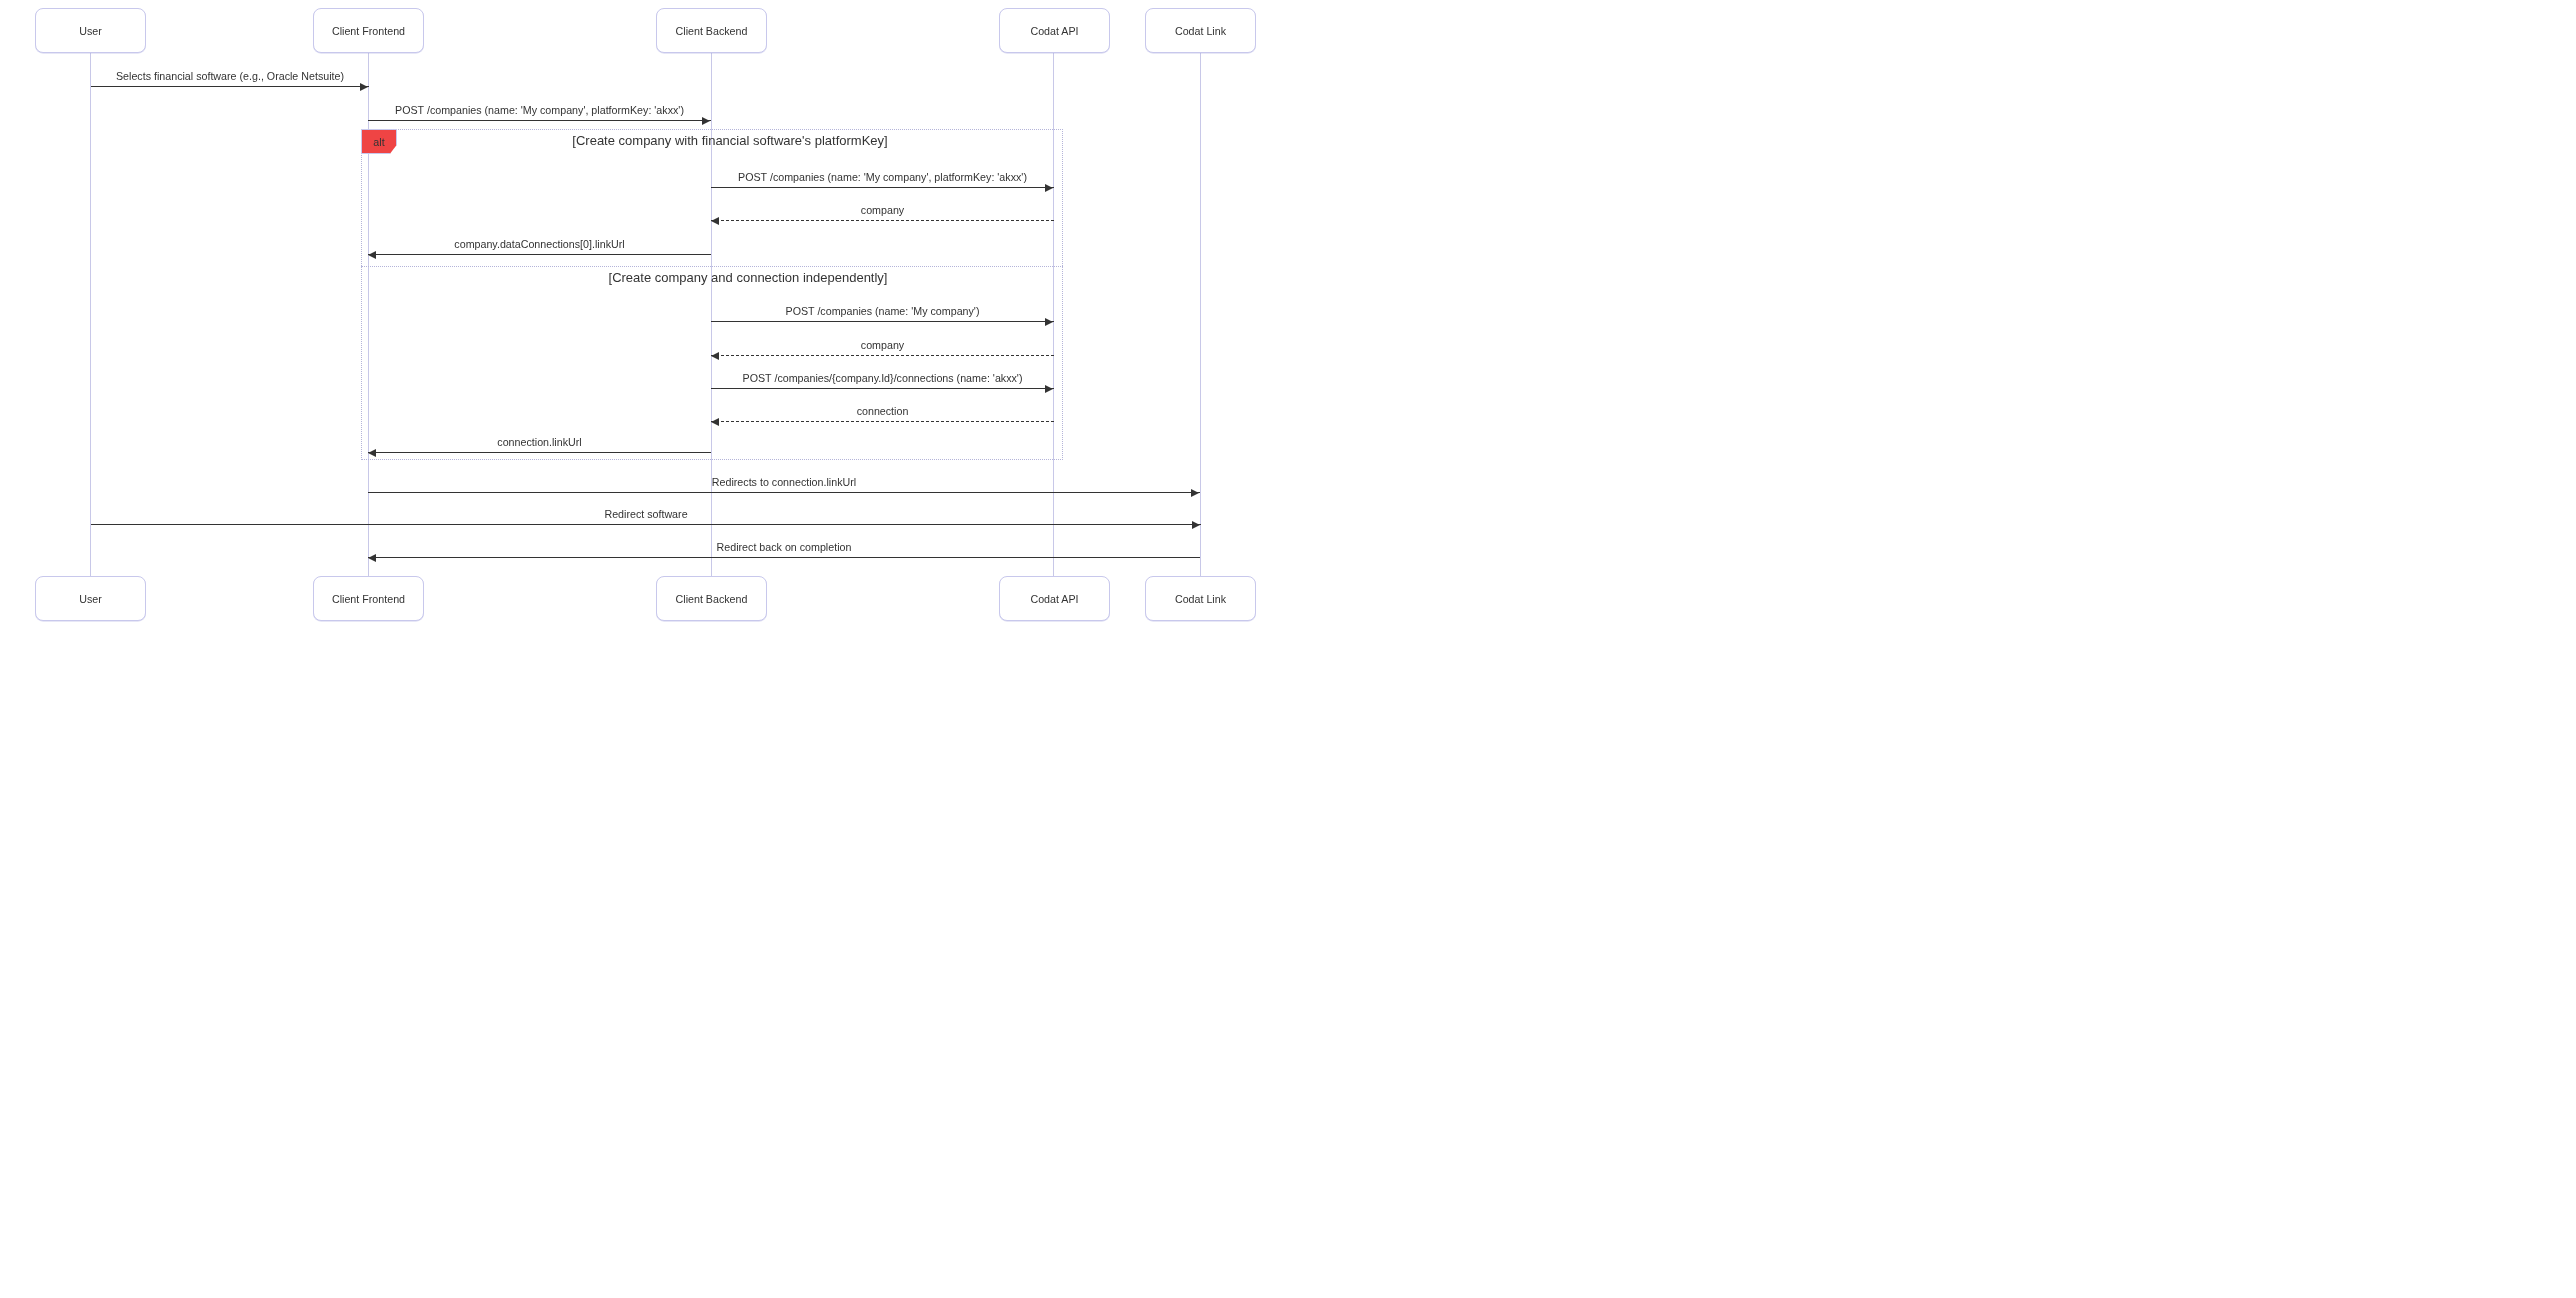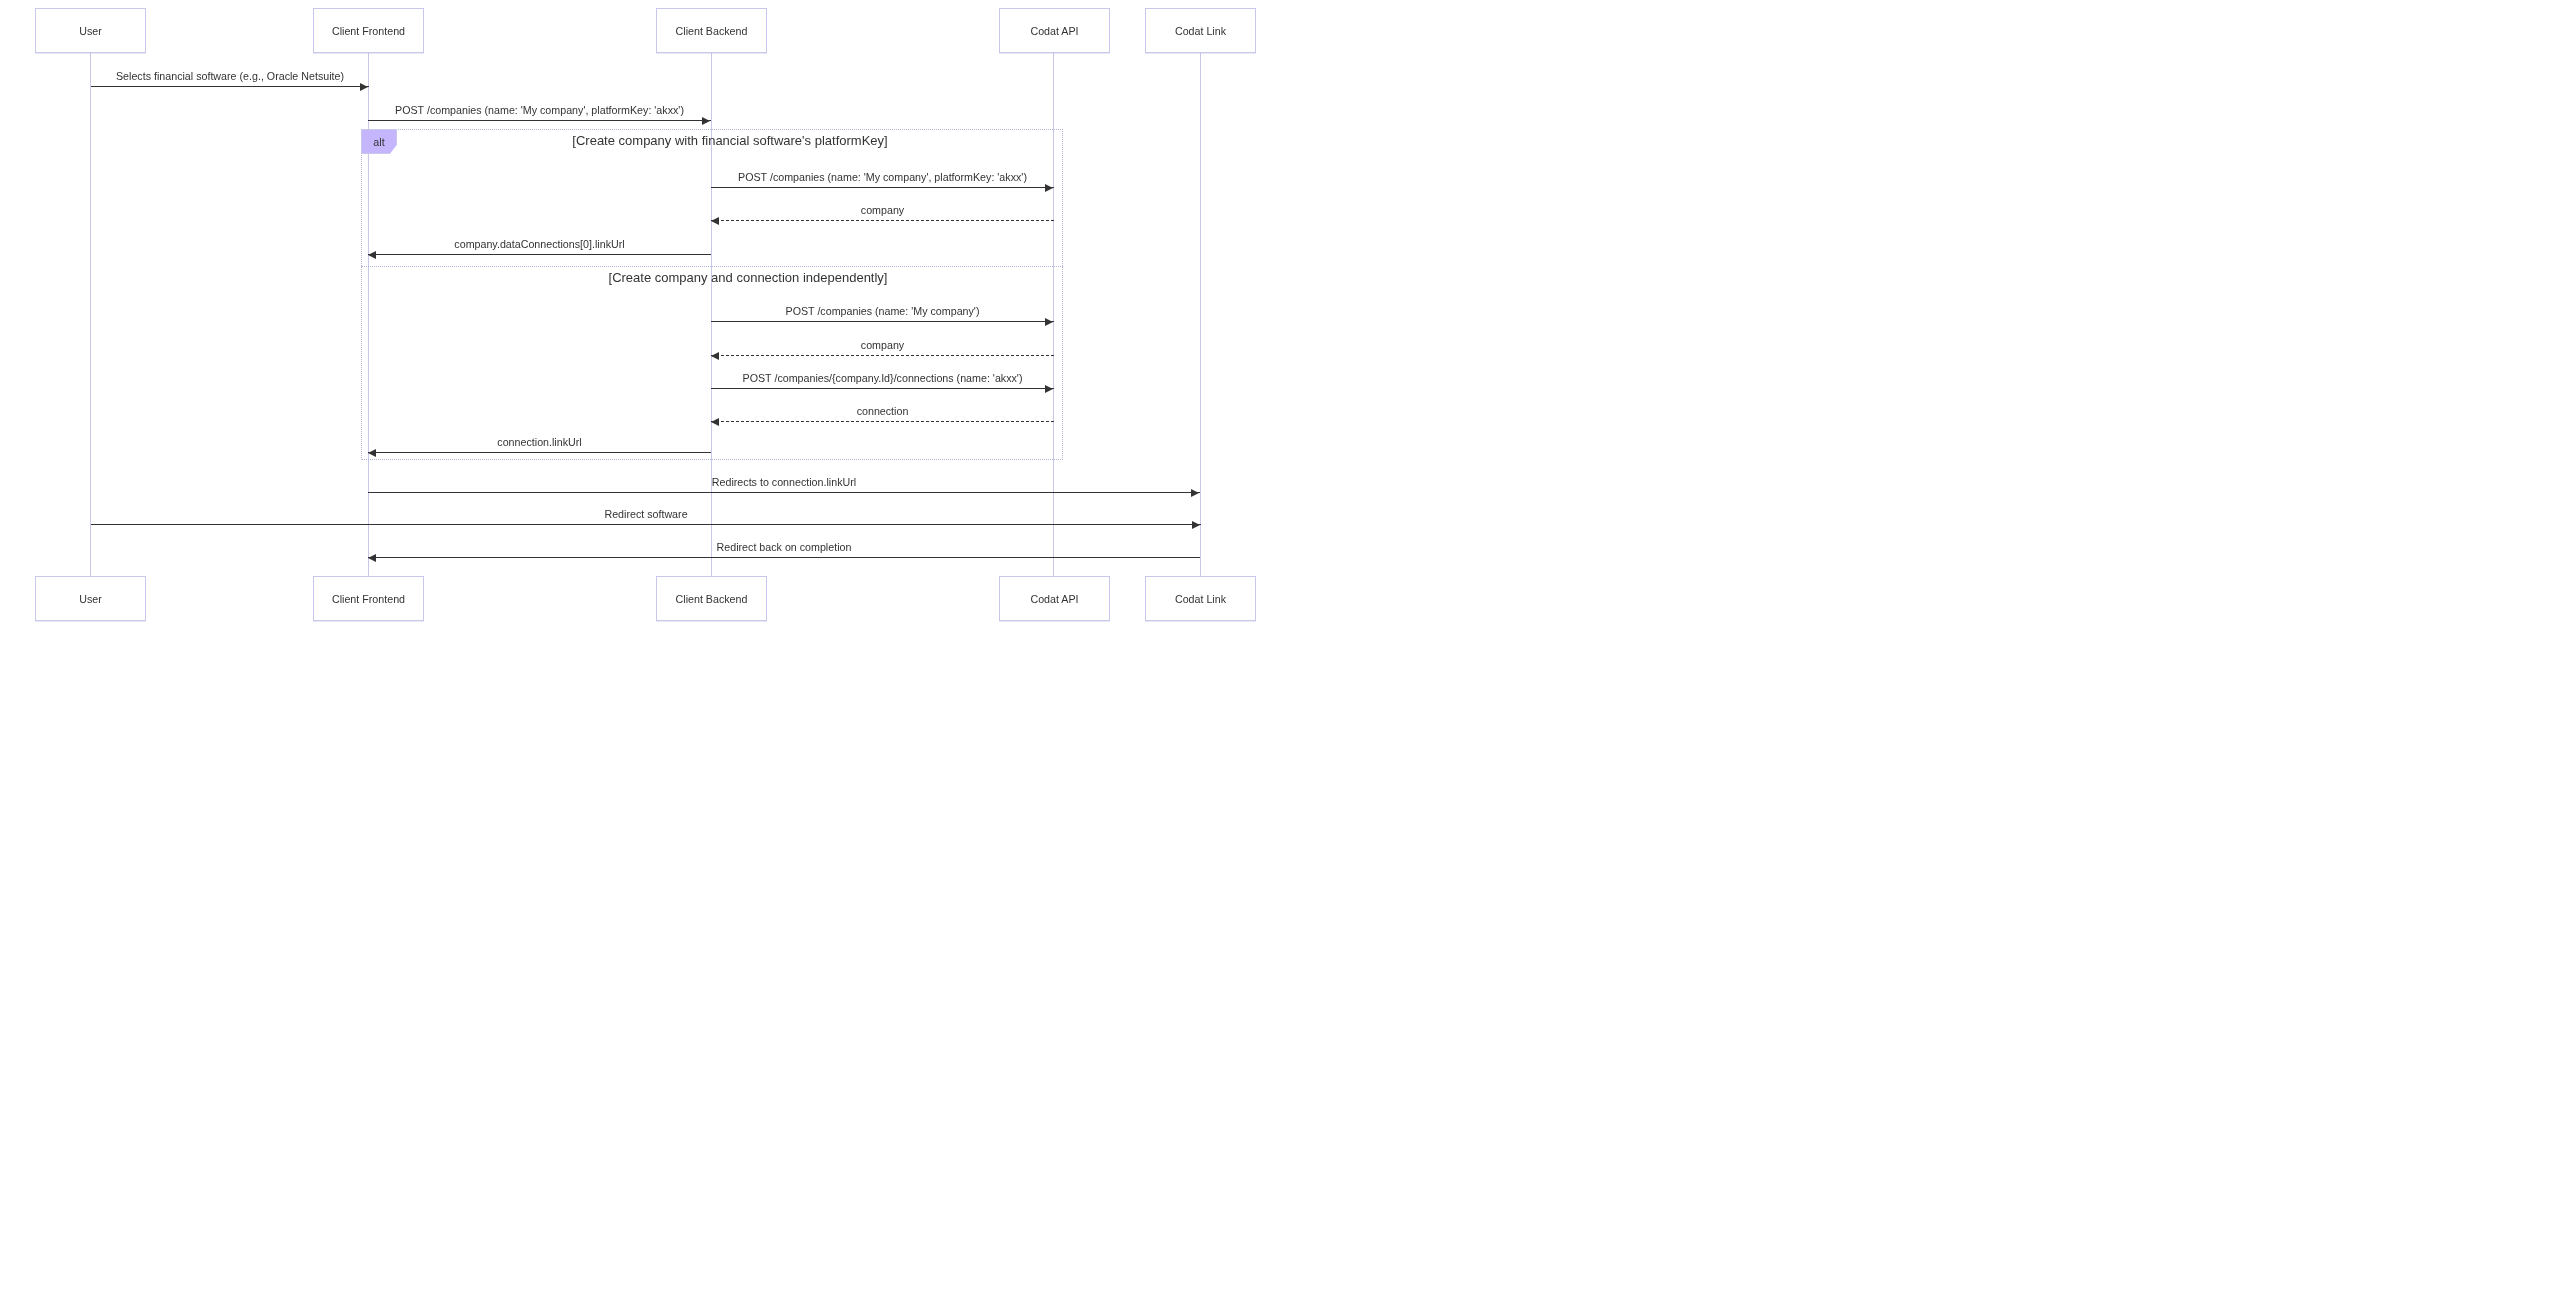--- a/index.html
+++ b/index.html
@@ -14,21 +14,21 @@
     height: 649px;
     background: #ffffff;
     overflow: hidden;
   }
   .actor-box {
     position: absolute;
     width: 111px;
     height: 45px;
     background: #ffffff;
     border: 0.7px solid #c8c8ec;
-    border-radius: 0;
+    border-radius: 8px;
     box-shadow: 0 0.7px 0 rgba(160,160,220,0.35);
     display: flex;
     align-items: center;
     justify-content: center;
     font-size: 10.7px;
     color: #333333;
     box-sizing: border-box;
     z-index: 4;
   }
   .lifeline {
@@ -44,21 +44,21 @@
     z-index: 2;
   }
   .alt-divider {
     position: absolute;
     height: 0;
     border-top: 1.3px dotted #b4b4d9;
     z-index: 2;
   }
   .alt-label {
     position: absolute;
-    background: #c4b5fd;
+    background: #ef4444;
     border: 0.7px solid #c8c8ec;
     clip-path: polygon(0 0, 100% 0, 100% 62%, 80% 100%, 0 100%);
     display: flex;
     align-items: center;
     justify-content: center;
     font-size: 10.7px;
     color: #333333;
     box-sizing: border-box;
     z-index: 3;
   }

